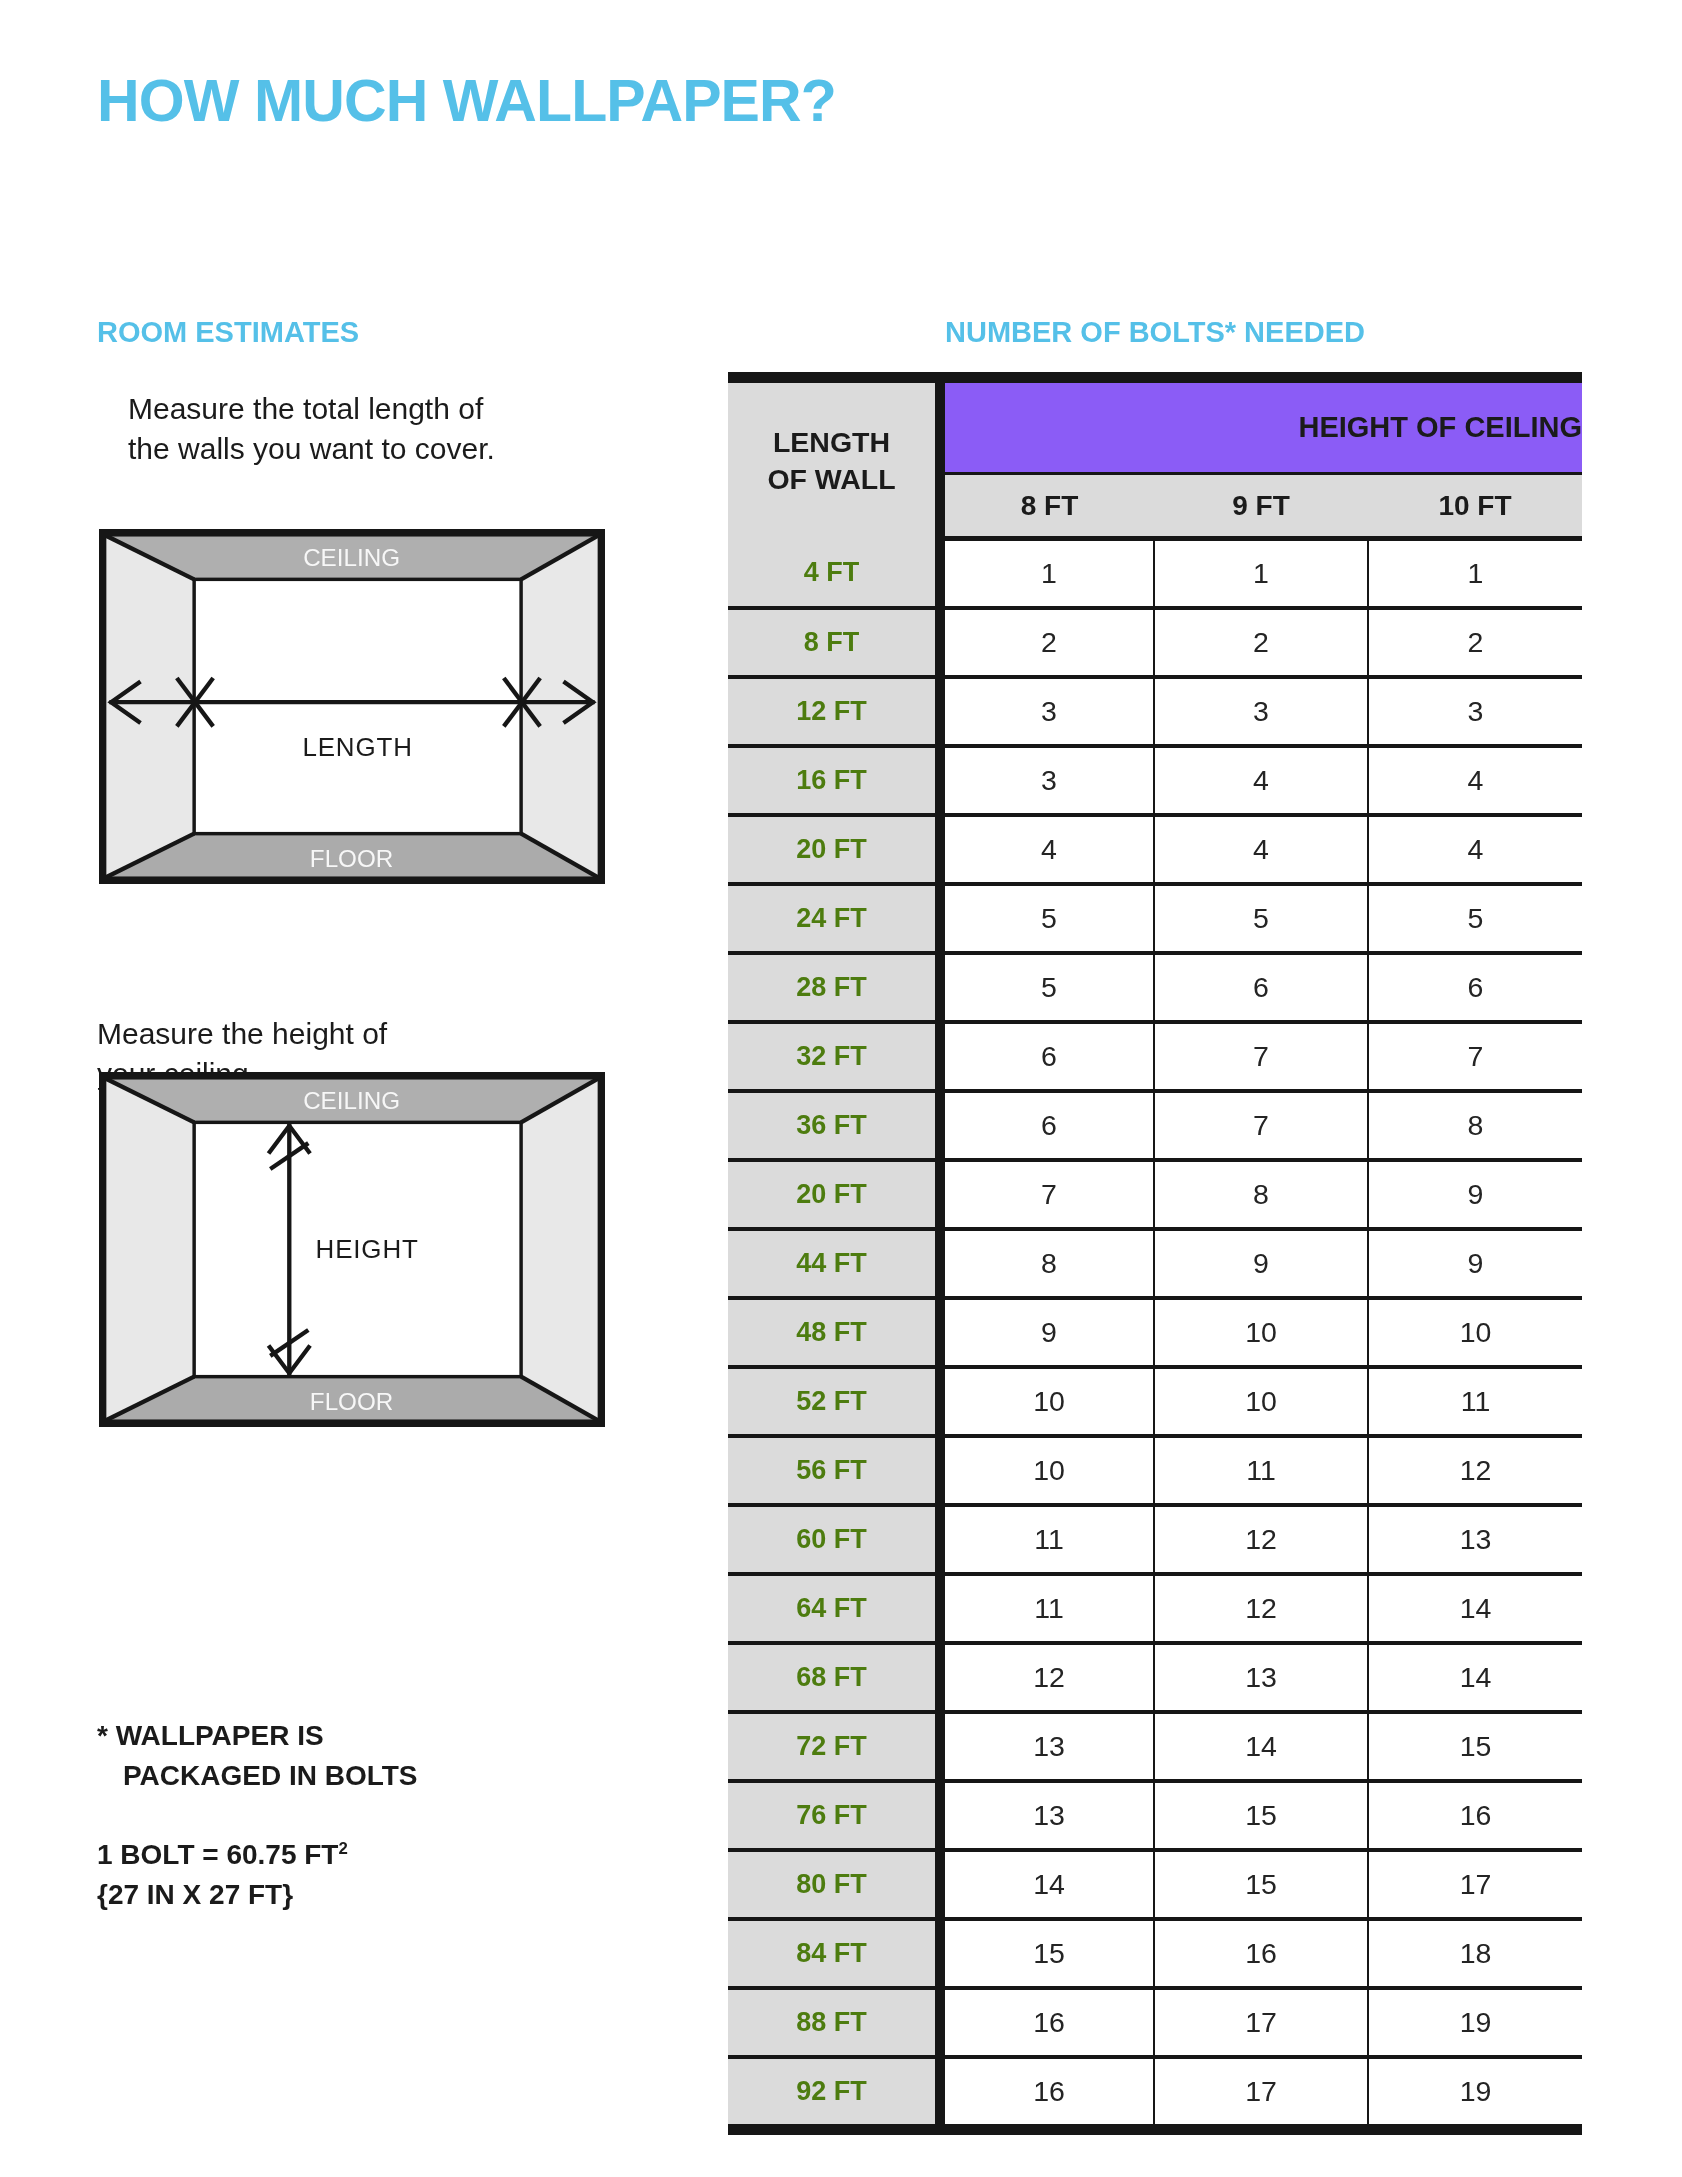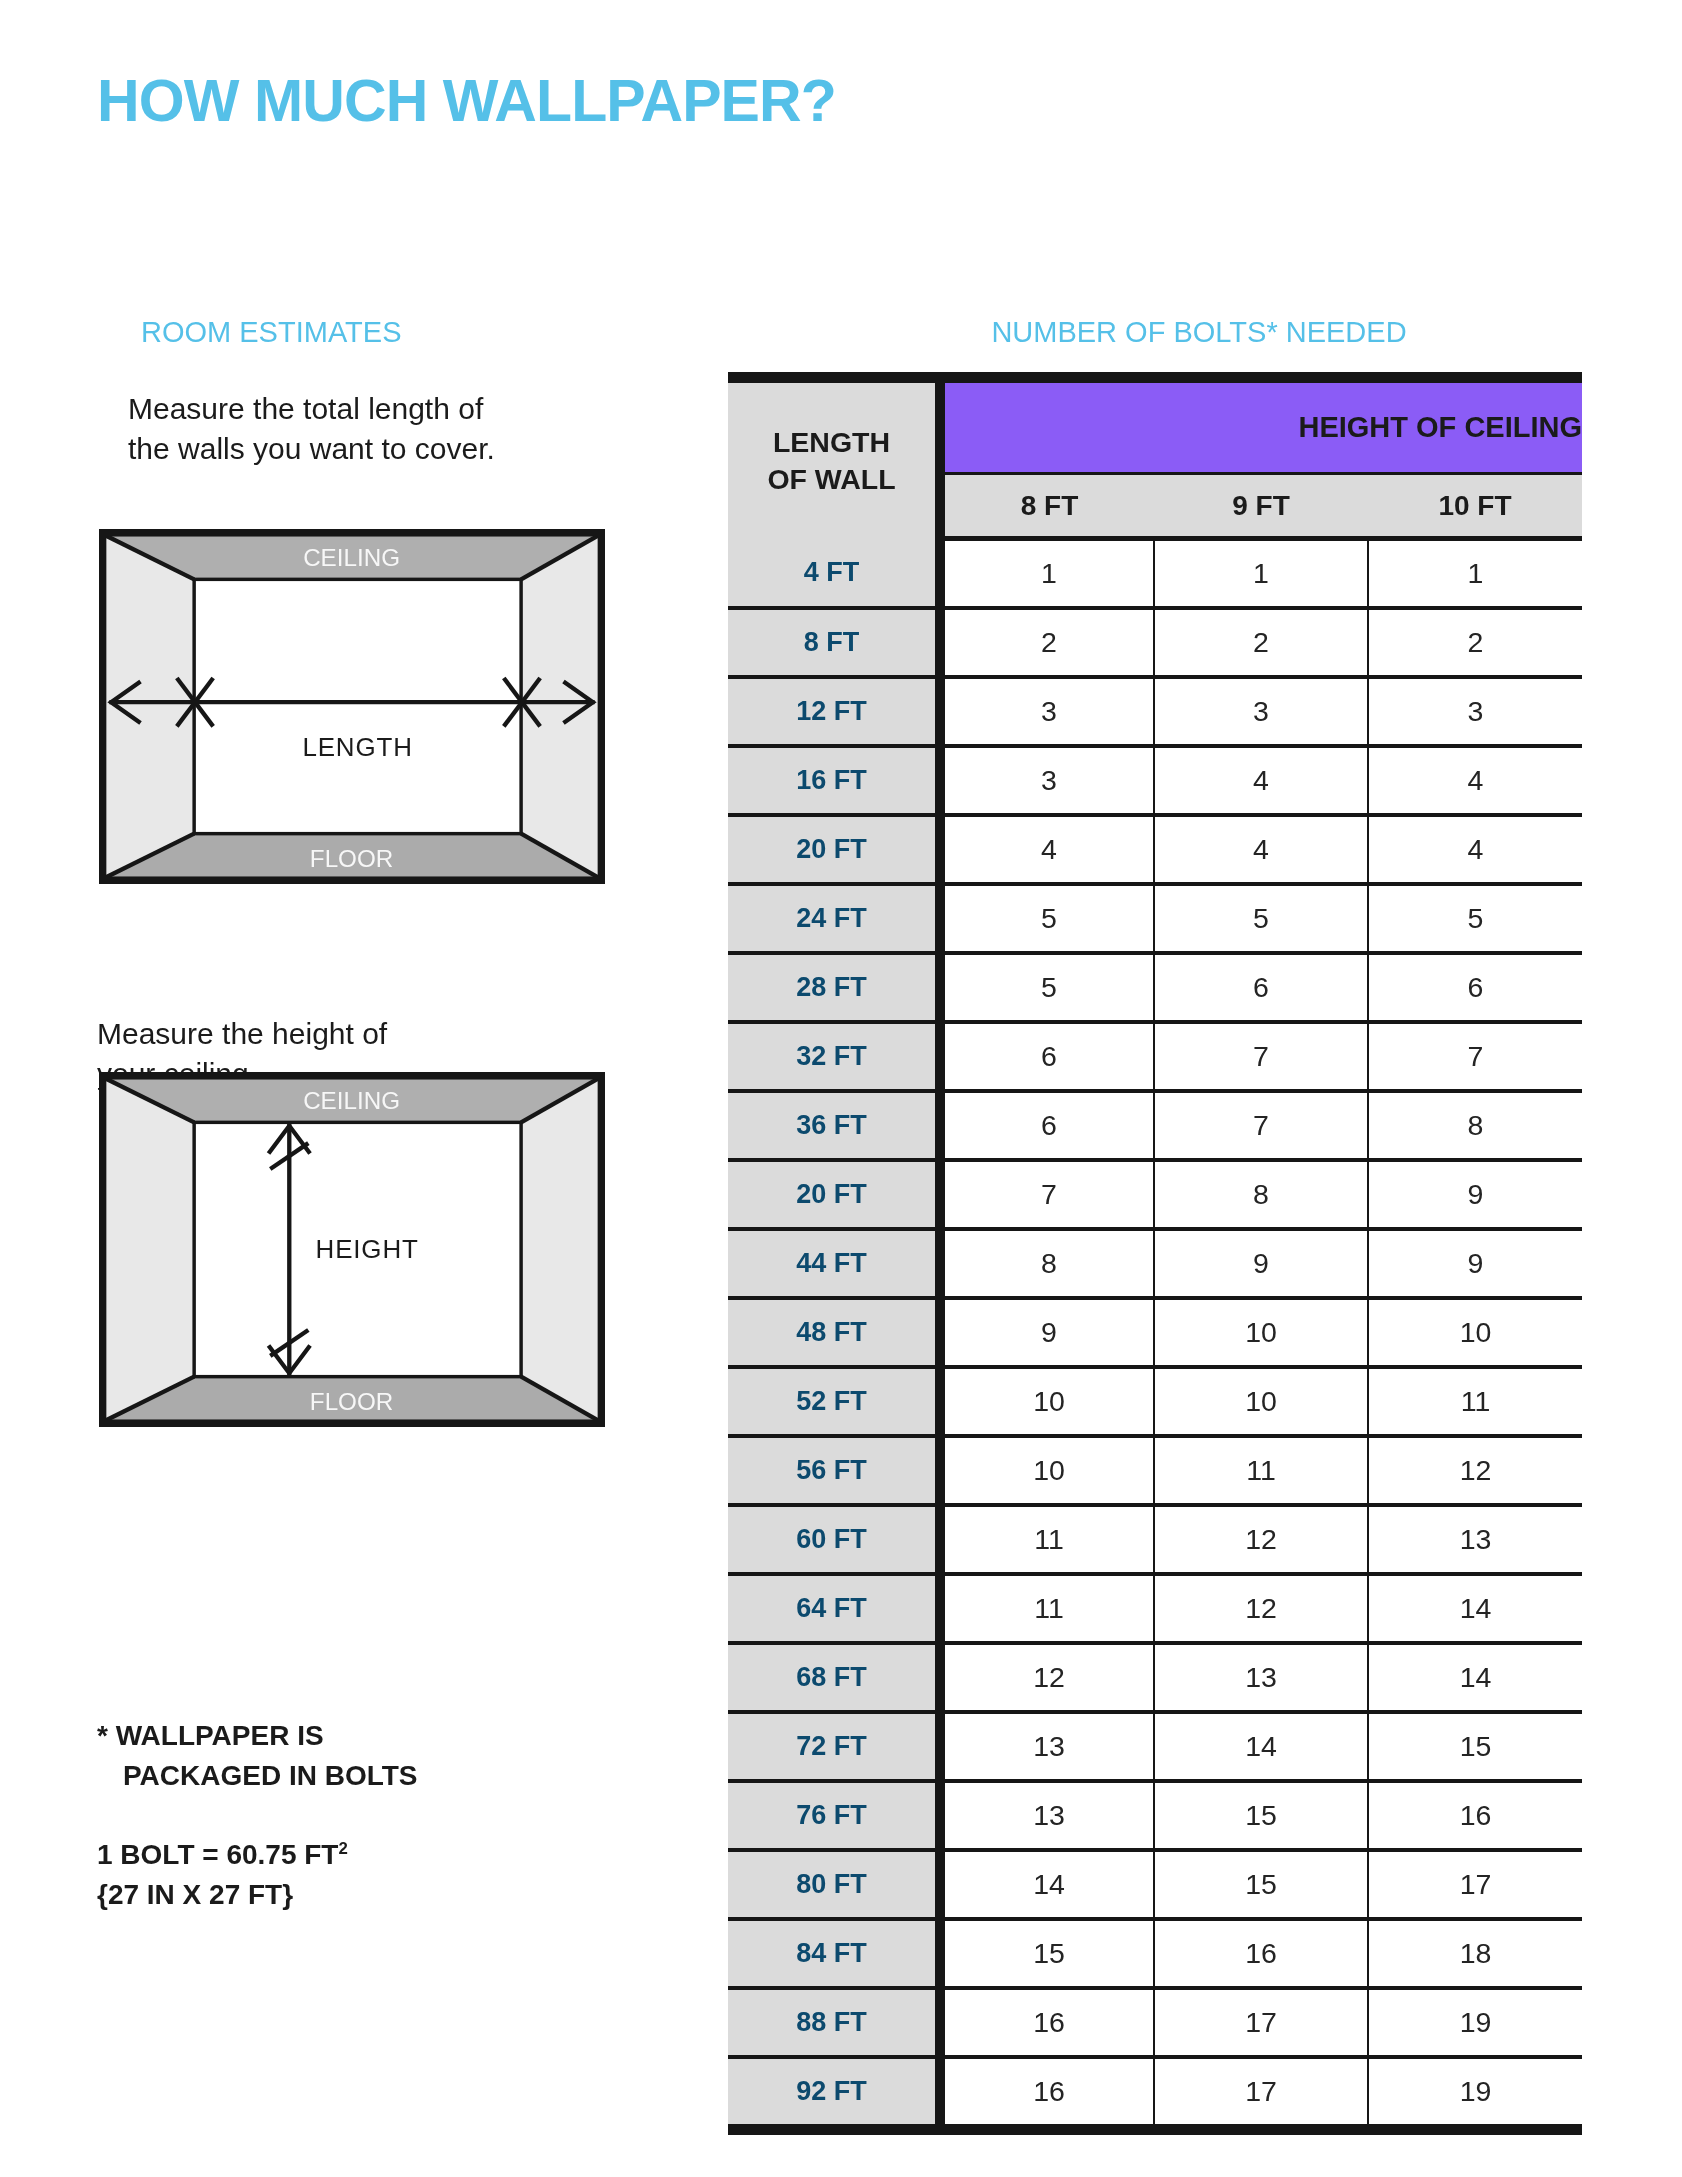--- a/index.html
+++ b/index.html
@@ -11,21 +11,21 @@
     color:#1b1b1b;
     overflow:hidden;
   }
   .page-title {
     position:absolute; left:97px; top:67px;
     font-size:59px; font-weight:bold; letter-spacing:-0.9px;
     color:#55c0e8; white-space:nowrap;
   }
   .section-heading {
     position:absolute; top:316px;
-    font-size:29px; font-weight:normal; color:#55c0e8; white-space:nowrap;margin-left:44px;
+    font-size:29px; font-weight:bold; color:#55c0e8; white-space:nowrap;
   }
   #room-estimates-heading { left:97px; }
   #bolts-heading { left:728px; width:854px; text-align:center; }
   .para {
     position:absolute; left:97px;
     font-size:30px; line-height:1.32; color:#1b1b1b;
     white-space:pre-line;
   }
   #para-length { top:389px;margin-left:31px; }
   #para-height { top:986px;margin-top:28px; }
@@ -70,21 +70,21 @@
     background:#dbdbdb;
     border-bottom:5.2px solid #161616;
     font-size:28px; font-weight:bold; text-align:center;
     height:61px; color:#1b1b1b;
   }
   tr.body-row th.row-label {
     background:#dbdbdb;
     border-right:10.4px solid #161616;
     border-bottom:4.3px solid #161616;
     font-size:27px; font-weight:bold; text-align:center;
-    height:65px; color:#0c4a6e;
+    height:65px; color:#4d7c0f;
   }
   tr.body-row td.val {
     background:#ffffff;
     border-left:2.6px solid #161616;
     border-bottom:4.3px solid #161616;
     font-size:28.5px; font-weight:normal; text-align:center;
     height:65px; color:#242424;
   }
   
   .diag-ceiling-floor { fill:#f7f7f7; font-size:28px; font-family:"Liberation Sans","DejaVu Sans",sans-serif; }

